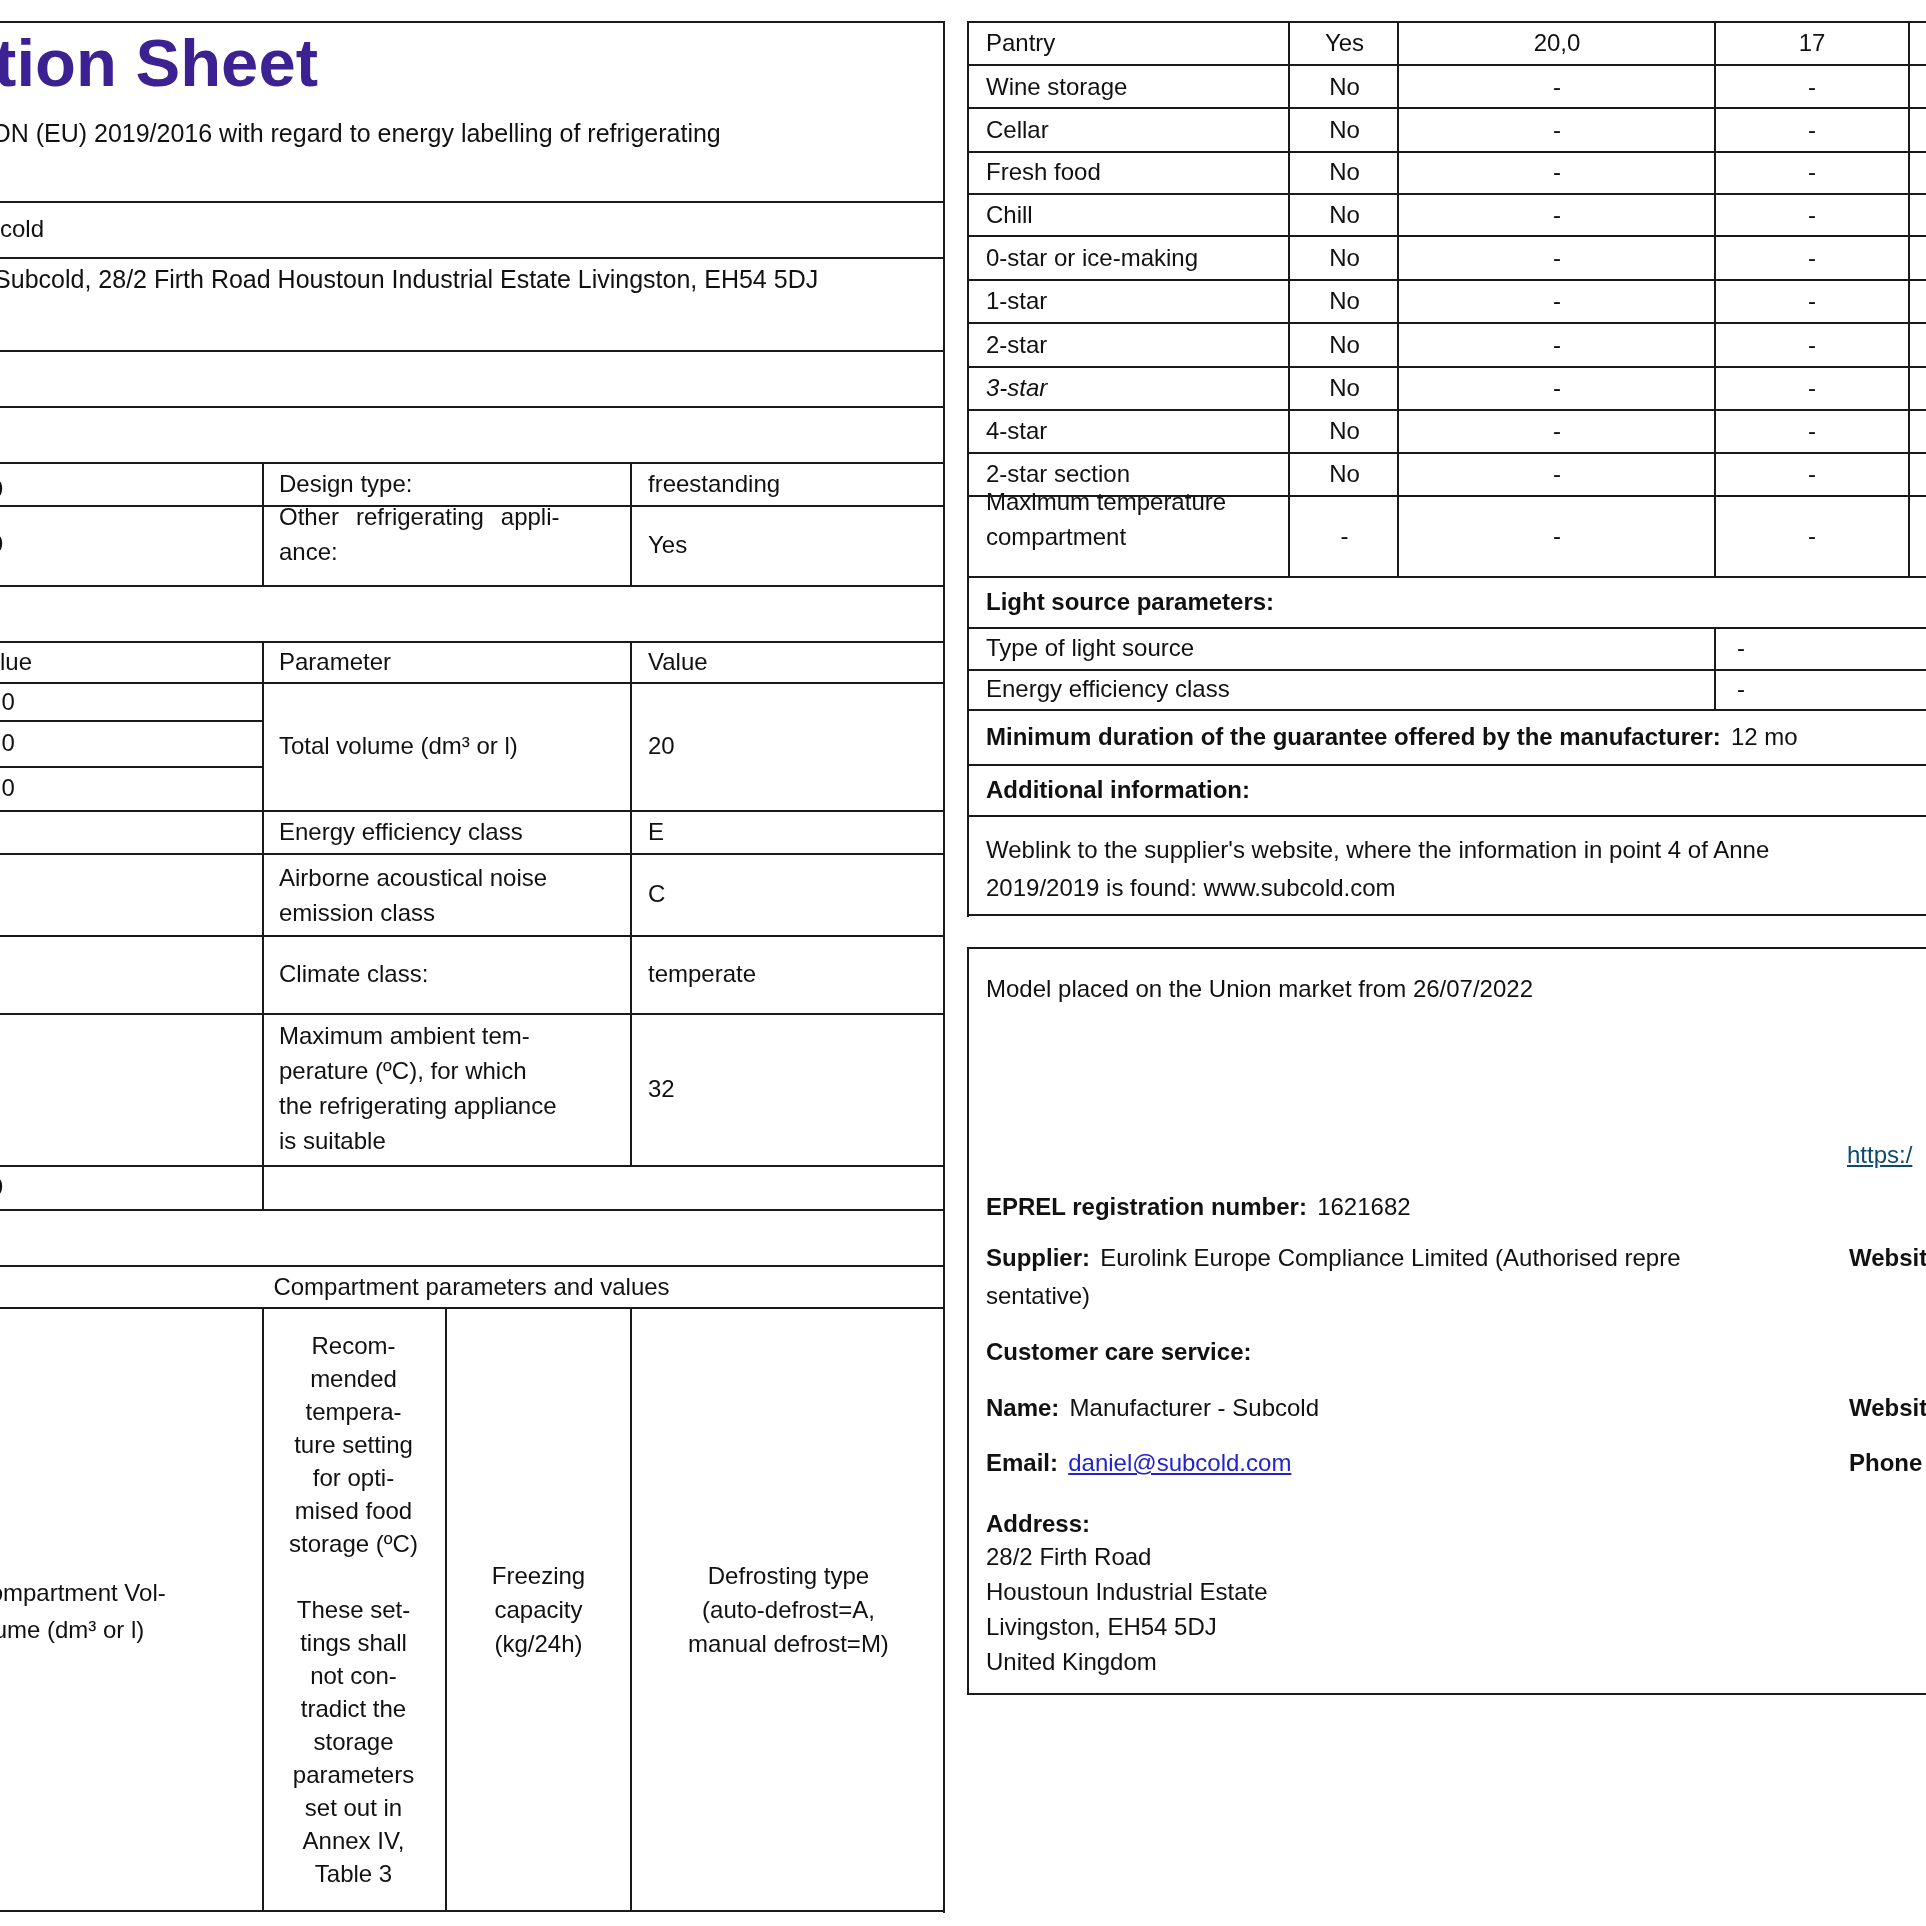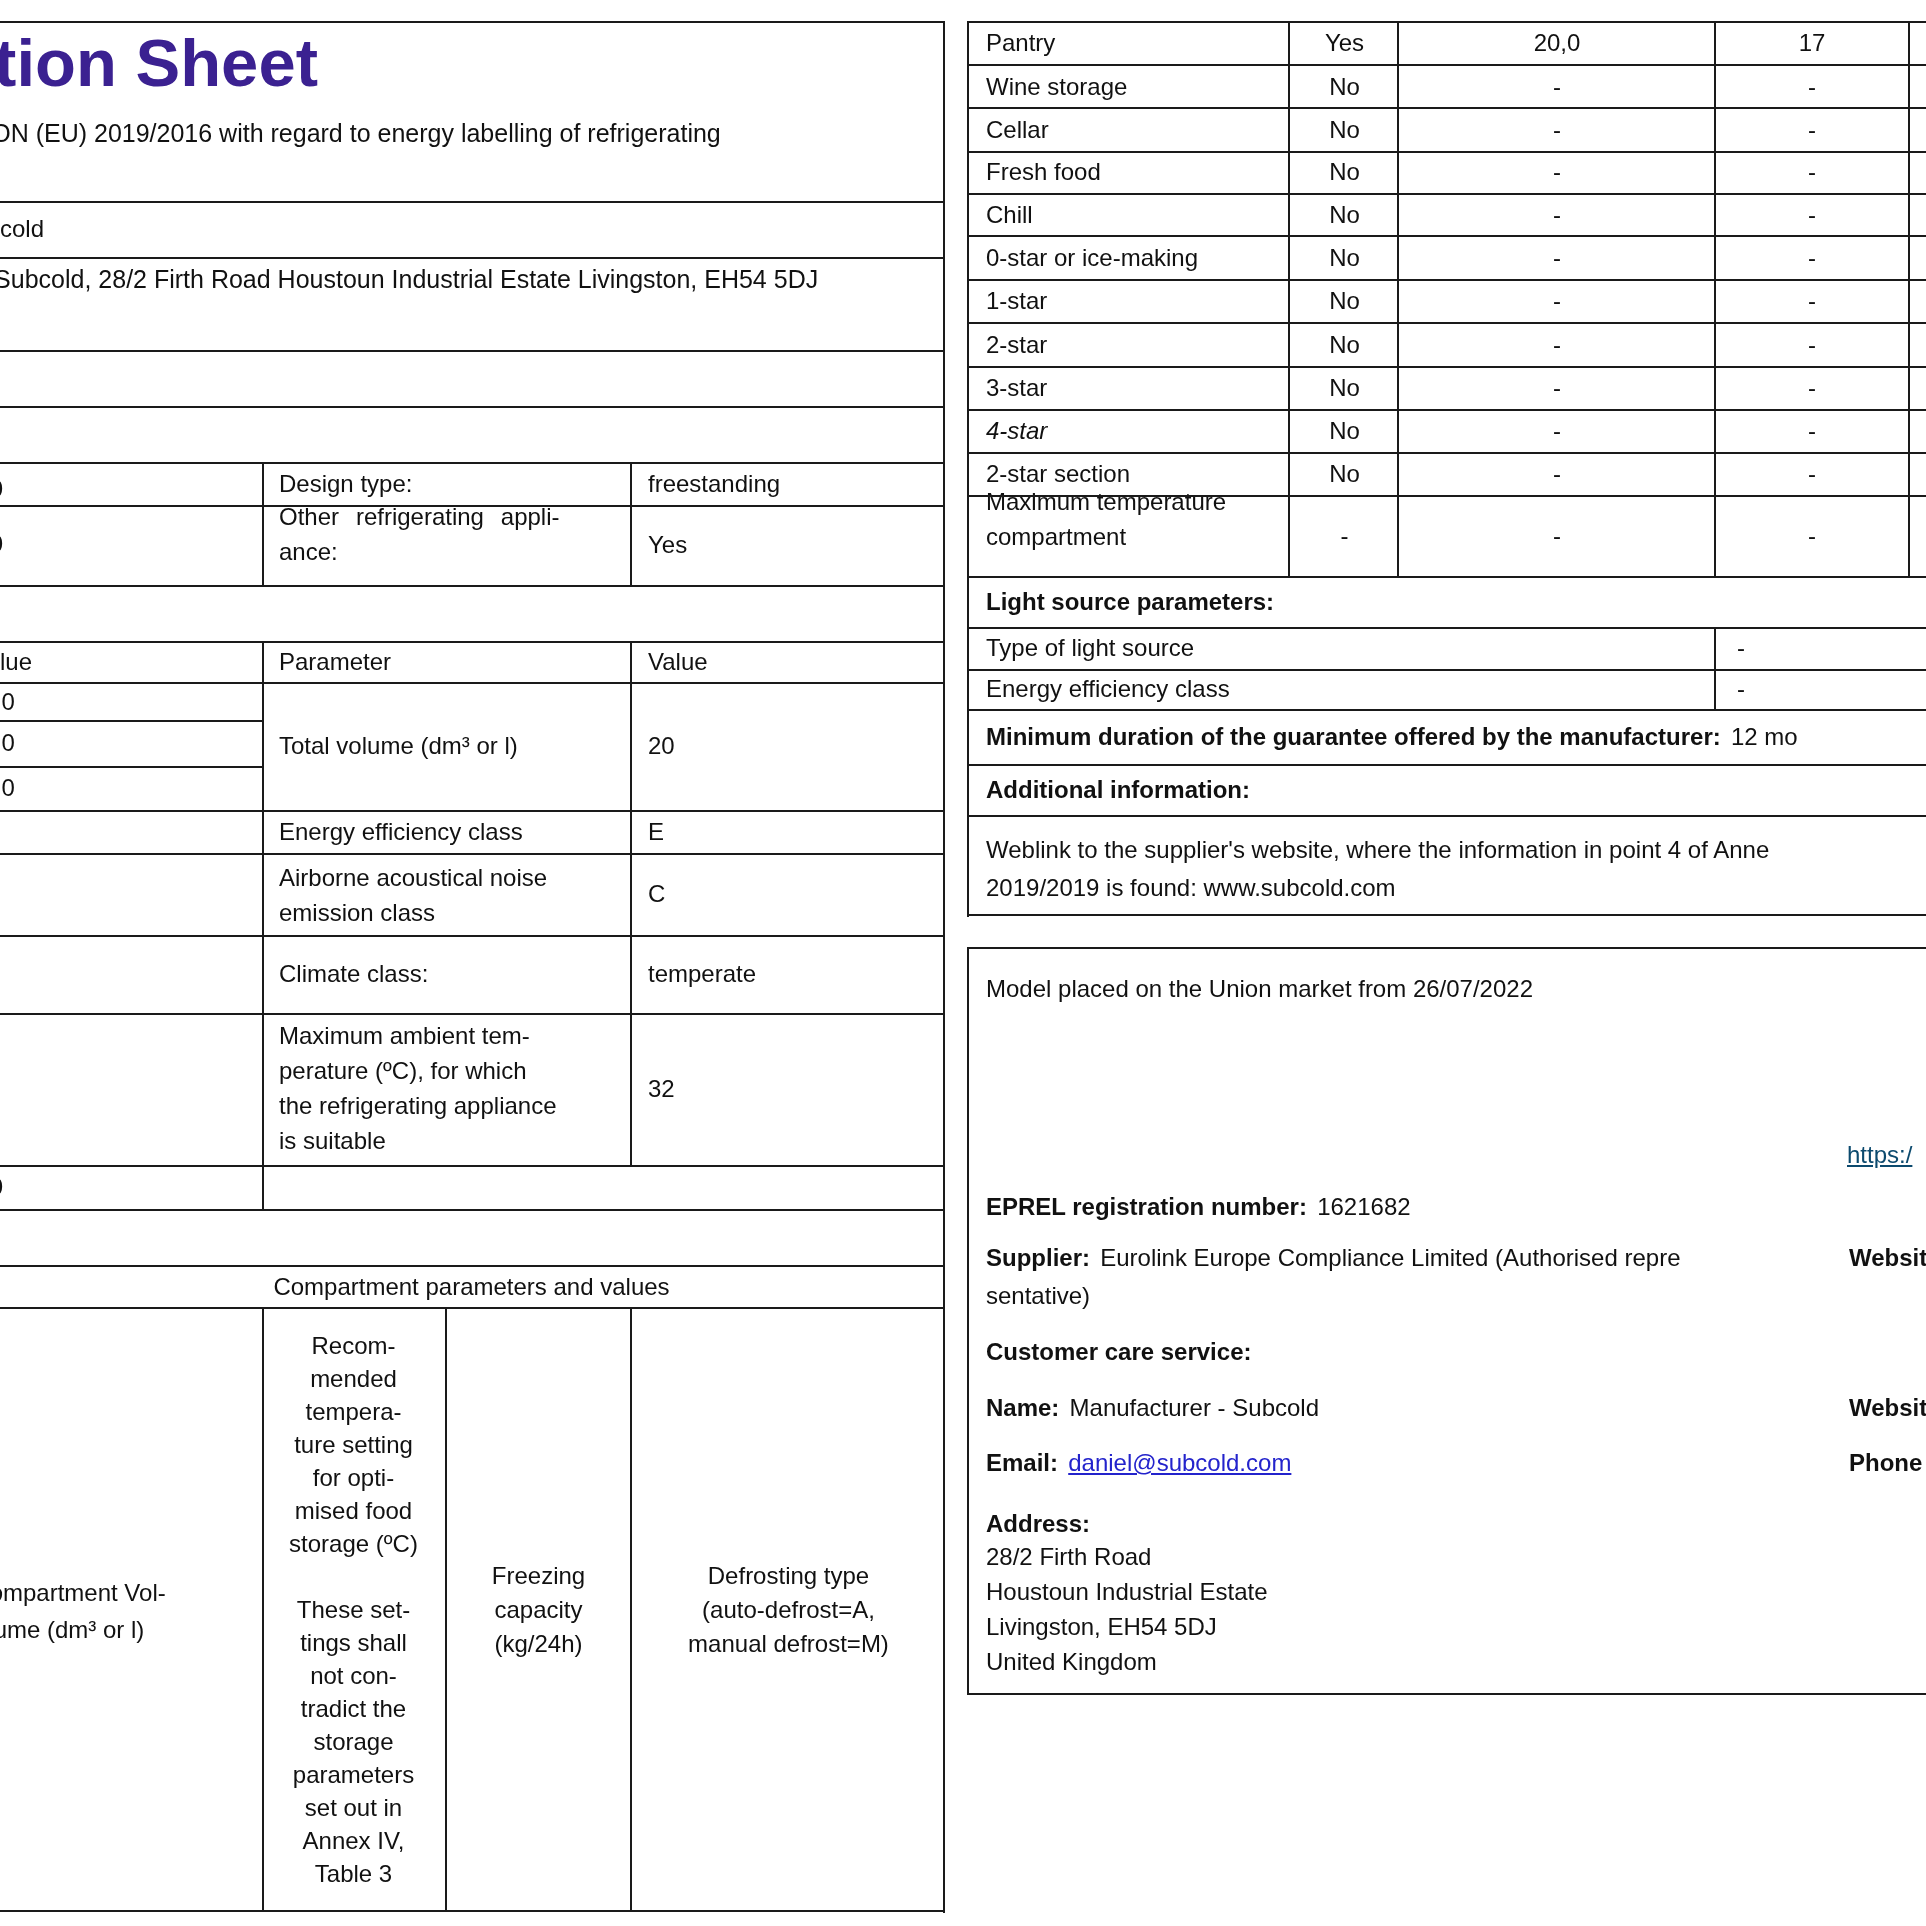--- a/index.html
+++ b/index.html
@@ -133,25 +133,25 @@
       <div class="t ctr" style="left: 1400px; top: 243px; width: 314px;">-</div>
       <div class="t ctr" style="left: 1716px; top: 243px; width: 192px;">-</div>
       <div class="t" style="left: 986px; top: 286px;">1-star</div>
       <div class="t ctr" style="left: 1291px; top: 286px; width: 107px;">No</div>
       <div class="t ctr" style="left: 1400px; top: 286px; width: 314px;">-</div>
       <div class="t ctr" style="left: 1716px; top: 286px; width: 192px;">-</div>
       <div class="t" style="left: 986px; top: 330px;">2-star</div>
       <div class="t ctr" style="left: 1291px; top: 330px; width: 107px;">No</div>
       <div class="t ctr" style="left: 1400px; top: 330px; width: 314px;">-</div>
       <div class="t ctr" style="left: 1716px; top: 330px; width: 192px;">-</div>
-      <div class="t" style="left: 986px; top: 373px;">3-star</div>
+      <div class="t" style="left: 986px; top: 373px; font-style: italic;">3-star</div>
       <div class="t ctr" style="left: 1291px; top: 373px; width: 107px;">No</div>
       <div class="t ctr" style="left: 1400px; top: 373px; width: 314px;">-</div>
       <div class="t ctr" style="left: 1716px; top: 373px; width: 192px;">-</div>
-      <div class="t" style="left: 986px; top: 416px; font-style: italic;">4-star</div>
+      <div class="t" style="left: 986px; top: 416px;">4-star</div>
       <div class="t ctr" style="left: 1291px; top: 416px; width: 107px;">No</div>
       <div class="t ctr" style="left: 1400px; top: 416px; width: 314px;">-</div>
       <div class="t ctr" style="left: 1716px; top: 416px; width: 192px;">-</div>
       <div class="t" style="left: 986px; top: 459px;">2-star section</div>
       <div class="t ctr" style="left: 1291px; top: 459px; width: 107px;">No</div>
       <div class="t ctr" style="left: 1400px; top: 459px; width: 314px;">-</div>
       <div class="t ctr" style="left: 1716px; top: 459px; width: 192px;">-</div>
     </div>
 
   <div class="t" style="left:986px;top:487px">Maximum temperature</div>

